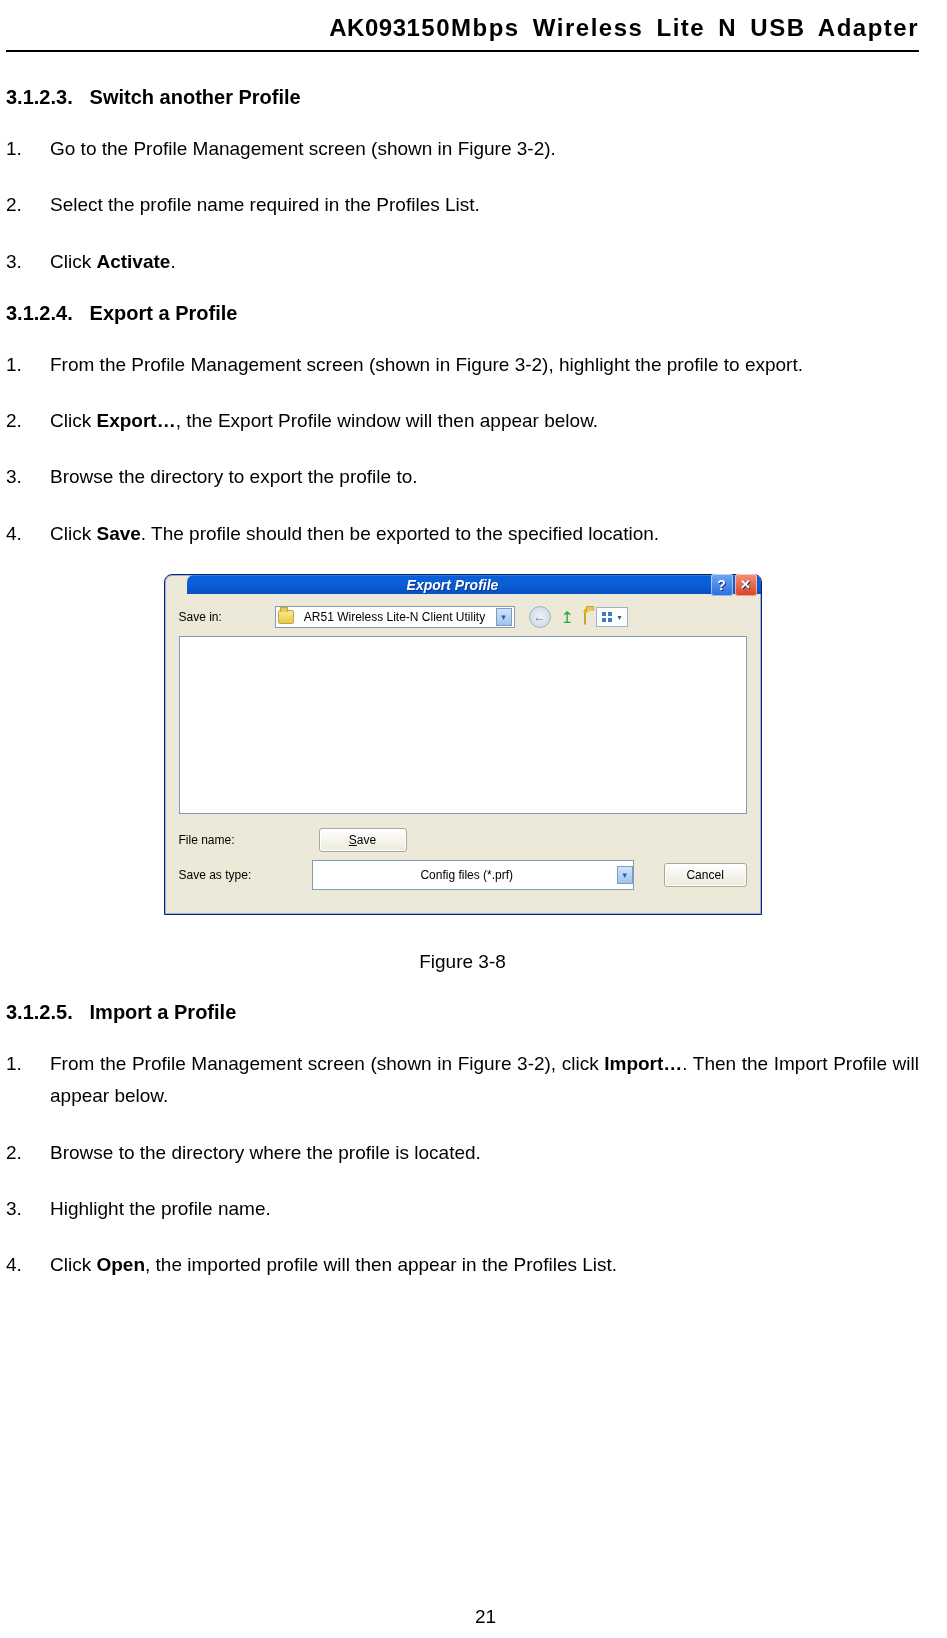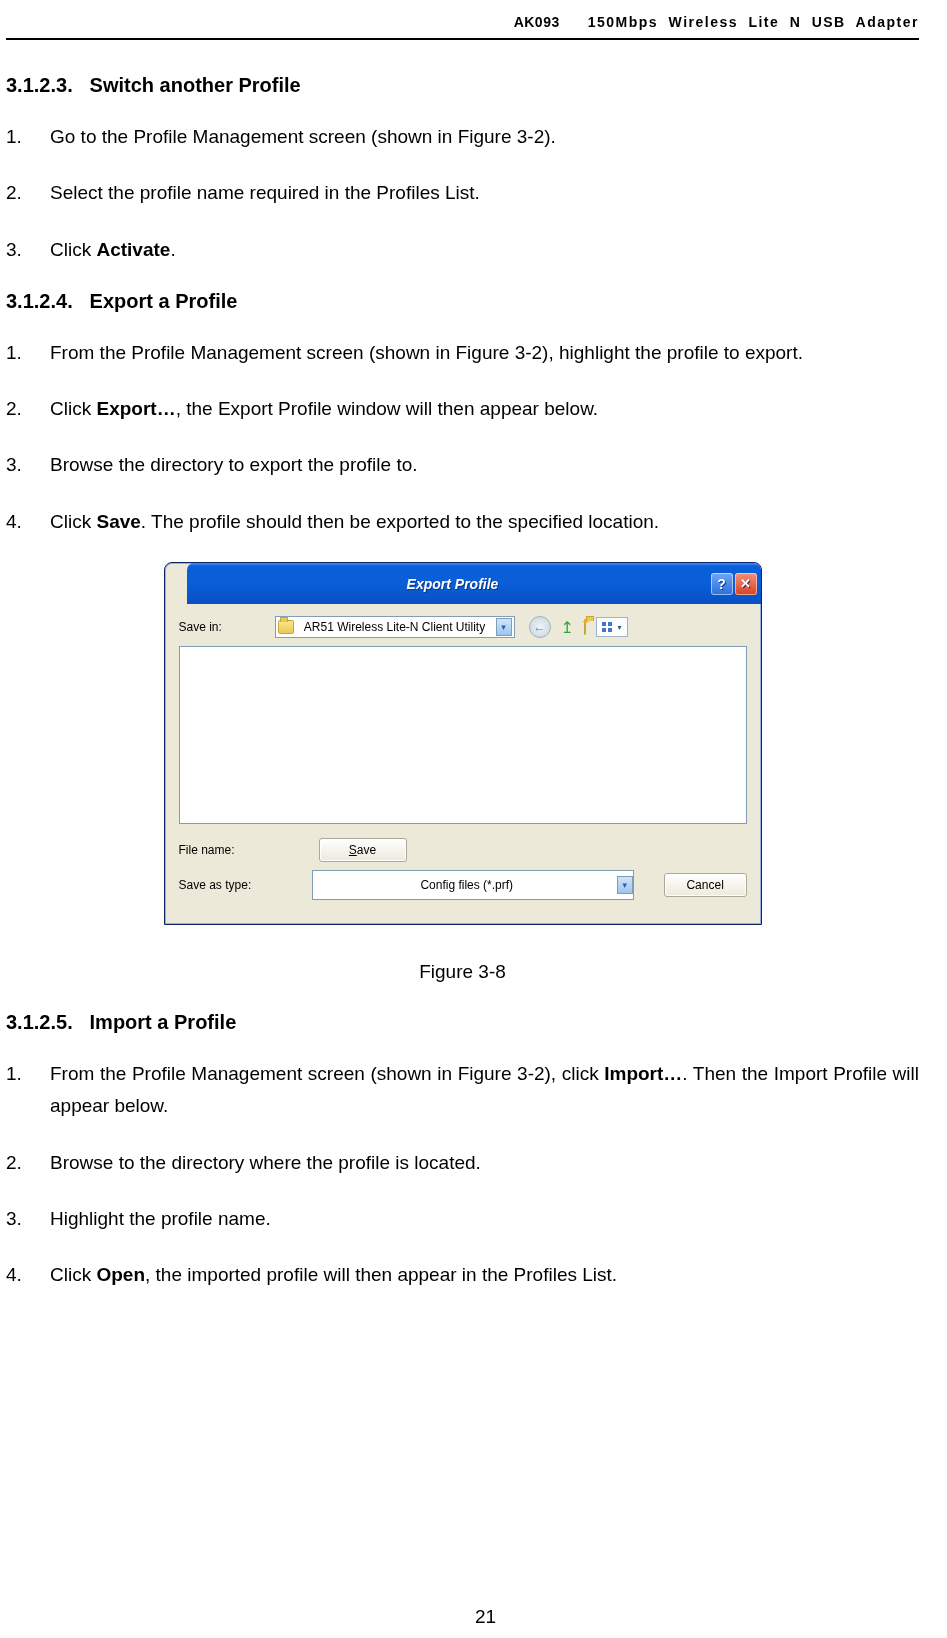--- a/index.html
+++ b/index.html
@@ -9,23 +9,22 @@
       background: #fff;
       font-family: Arial, Helvetica, sans-serif;
       font-size: 19px;
       color: #000;
       position: relative;
       padding: 14px 28px 0 6px;
     }
     .header {
       display: flex;
       justify-content: flex-end;
-      gap: 28px;
-      font-weight: bold;
-      font-size: 14px;
+      font-weight: bold;
+      font-size: 24px;
       padding-bottom: 8px;
       border-bottom: 2.5px solid #000;
       margin-bottom: 34px;
     }
     .header-left { letter-spacing: 0.5px; }
     .header-right { letter-spacing: 1.5px; word-spacing: 5px; }
 
     .sect-heading {
       font-weight: bold;
       font-size: 20px;
@@ -62,21 +61,21 @@
       width: 598px;
       margin: 0 auto;
       border: 1px solid #0a246a;
       background: #ece9d8;
       border-radius: 8px 8px 0 0;
       font-family: Tahoma, Arial, sans-serif;
       font-size: 12px;
       box-shadow: 0 0 0 1px #94b2e6 inset;
     }
     .xp-titlebar {
-      height: 41px;
+      height: 19px;
       background: linear-gradient(180deg, #3f8cf3 0%, #0a5ed7 8%, #0a5ed7 50%, #0850c4 100%);
       display: flex;
       align-items: center;
       padding: 0 4px 0 10px;
       color: #fff;
       font-weight: bold;
       font-style: italic;
       font-size: 14px;
       border-radius: 7px 7px 0 0;
       text-shadow: 1px 1px 0 #06398f;

